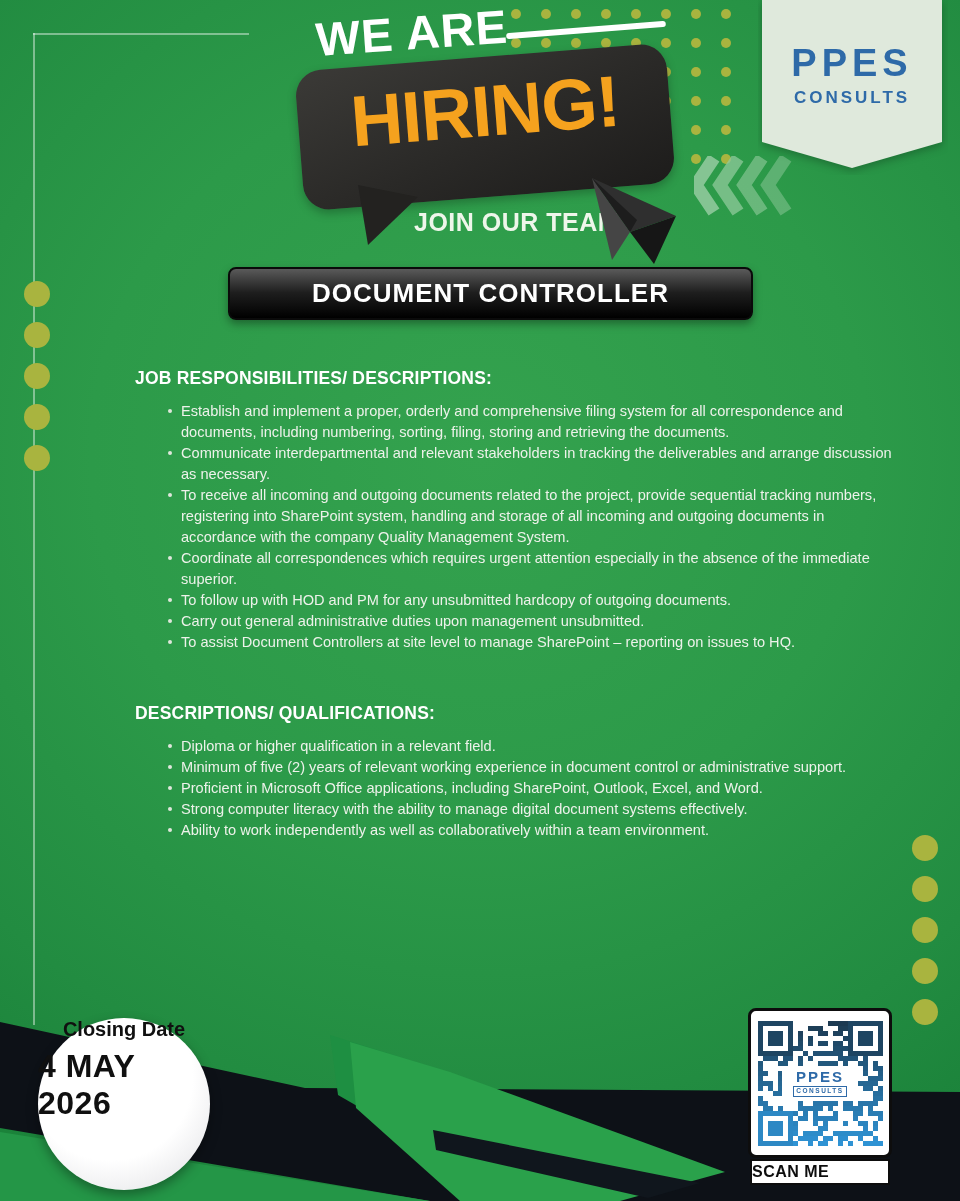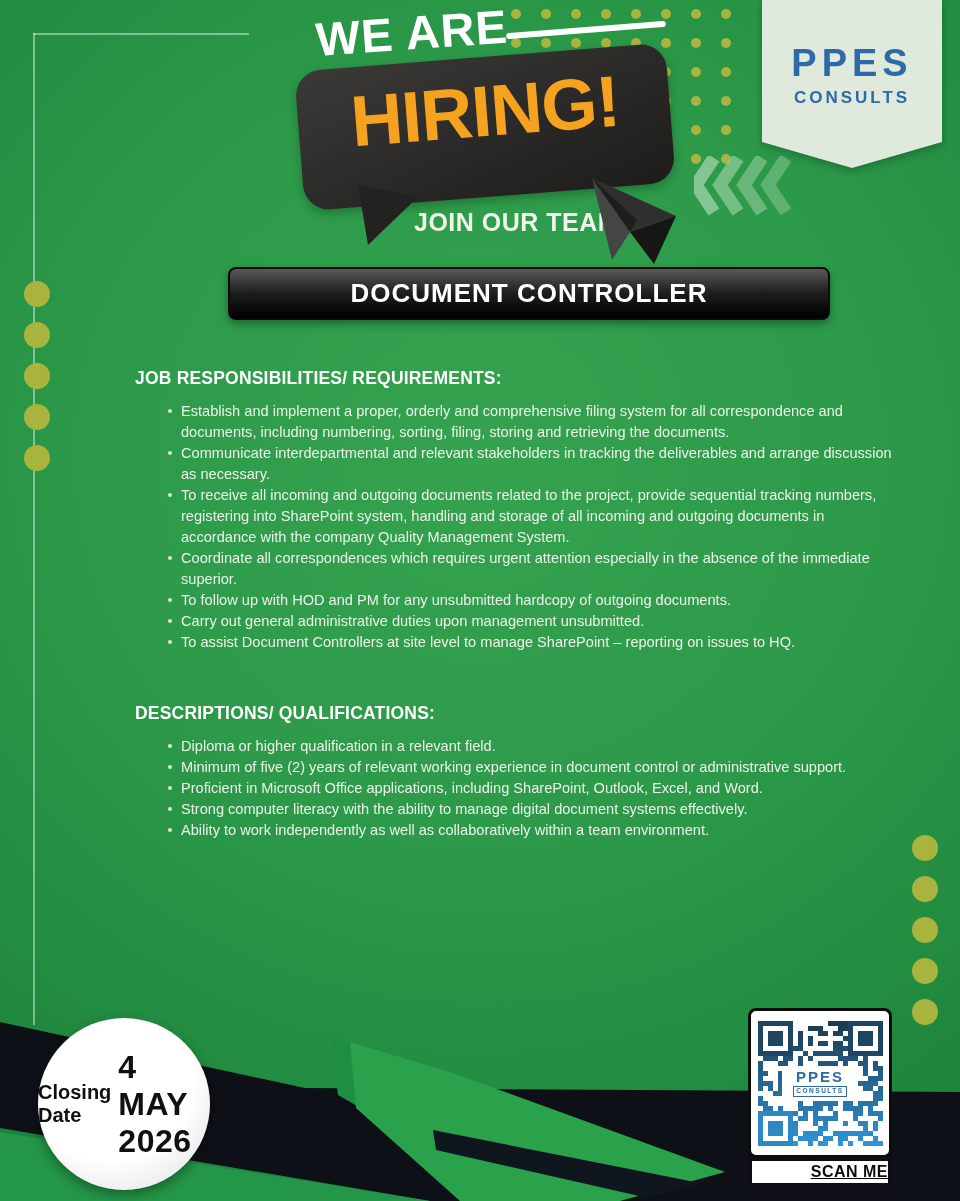--- a/index.html
+++ b/index.html
@@ -29,21 +29,21 @@
     transform:rotate(-4.5deg);box-shadow:0 4px 10px rgba(0,0,0,.25);}
   .hiring{left:299px;top:70px;width:372px;text-align:center;
     font-size:72px;font-weight:bold;letter-spacing:-1px;color:#f5a21e;
     transform:rotate(-4.5deg);}
   .join-team{left:414px;top:208px;font-size:25px;font-weight:bold;color:#eef6ea;letter-spacing:.5px;}
   
   .brand-badge-text{left:762px;top:0;width:180px;text-align:center;color:#2e6aa8;}
   .brand-name{font-size:38px;font-weight:bold;letter-spacing:5px;margin-top:44px;line-height:1;}
   .brand-sub{font-size:17px;font-weight:bold;letter-spacing:3px;margin-top:6px;}
   
-  .title-bar{left:228px;top:267px;width:602px;height:53px;border-radius:8px;
+  .title-bar{left:228px;top:267px;width:525px;height:53px;border-radius:8px;
     background:linear-gradient(180deg,#5a5a5a 0%,#1e1e1e 48%,#000 100%);
     border:2px solid #0a0a0a;box-shadow:0 4px 8px rgba(0,0,0,.35);
     display:flex;align-items:center;justify-content:center;box-sizing:border-box;}
   .title-bar span{color:#fff;font-size:26px;font-weight:bold;letter-spacing:1px;}
   
   .section-heading{color:#fff;font-size:17.5px;font-weight:bold;letter-spacing:.2px;}
   .bullets{margin:0;padding:0 0 0 32px;list-style:none;width:714px;
     color:#edf2ea;font-size:14.6px;line-height:21px;}
   .bullets li{position:relative;}
   .bullets li::before{content:'';position:absolute;left:-13px;top:7.5px;width:4px;height:4px;
@@ -51,33 +51,33 @@
   #sec1-head{left:135px;top:368px;}
   #sec1-list{left:149px;top:401px;}
   #sec2-head{left:135px;top:703px;}
   #sec2-list{left:149px;top:736px;}
   
   #bottom-shapes{left:0;top:1000px;}
   
   .closing-circle{left:38px;top:1018px;width:172px;height:172px;border-radius:50%;
     background:radial-gradient(circle at 42% 35%, #ffffff 55%, #ececee 80%, #e0e0e3 100%);
     box-shadow:0 5px 12px rgba(0,0,0,.35);
-    display:flex;flex-direction:row;align-items:center;justify-content:flex-start;gap:7px;}
+    display:flex;flex-direction:column;align-items:center;justify-content:flex-start;gap:7px;}
   .closing-label{font-size:20px;font-weight:bold;color:#101010;}
   .closing-date{font-size:32px;font-weight:bold;color:#101010;letter-spacing:.5px;}
   
   .qr-panel{left:748px;top:1008px;width:144px;height:150px;background:#fff;border:3px solid #0d0d0d;
     border-radius:8px;box-sizing:border-box;display:flex;align-items:center;justify-content:center;}
   .qr-logo{left:782px;top:1066px;width:76px;height:34px;background:#fff;
     display:flex;flex-direction:column;align-items:center;justify-content:center;}
   .qr-logo .qr-brand{font-size:15px;font-weight:bold;color:#2e6aa8;letter-spacing:2px;line-height:1;}
   .qr-logo .qr-brand-sub{font-size:6.5px;font-weight:bold;color:#2e6aa8;letter-spacing:1.5px;
     border:1px solid #2e6aa8;padding:1px 2px;margin-top:2px;line-height:1;}
   .scan-box{left:750px;top:1159px;width:140px;height:26px;background:#fff;border:2px solid #0d0d0d;
-    box-sizing:border-box;display:flex;align-items:center;justify-content:flex-end;text-decoration:underline;}
+    box-sizing:border-box;display:flex;align-items:center;justify-content:flex-start;}
   .scan-box span{font-size:16px;font-weight:bold;color:#0d0d0d;letter-spacing:.5px;}
 </style>
 </head>
 <body>
 
 <div class="poster">
 
   <div class="abs frame-line-h"></div>
   <div class="abs frame-line-v"></div>
 
@@ -164,21 +164,21 @@
       <div class="sdot"></div>
       <div class="sdot"></div>
       <div class="sdot"></div>
       <div class="sdot"></div>
     </div>
 
   <div class="abs title-bar">
     <span>DOCUMENT CONTROLLER</span>
   </div>
 
-  <div class="abs section-heading" id="sec1-head">JOB RESPONSIBILITIES/ REQUIREMENTS:</div>
+  <div class="abs section-heading" id="sec1-head">JOB RESPONSIBILITIES/ DESCRIPTIONS:</div>
   <ul class="abs bullets" id="sec1-list">
       <li>Establish and implement a proper, orderly and comprehensive filing system for all correspondence and documents, including numbering, sorting, filing, storing and retrieving the documents.</li>
       <li>Communicate interdepartmental and relevant stakeholders in tracking the deliverables and arrange discussion as necessary.</li>
       <li>To receive all incoming and outgoing documents related to the project, provide sequential tracking numbers, registering into SharePoint system, handling and storage of all incoming and outgoing documents in accordance with the company Quality Management System.</li>
       <li>Coordinate all correspondences which requires urgent attention especially in the absence of the immediate superior.</li>
       <li>To follow up with HOD and PM for any unsubmitted hardcopy of outgoing documents.</li>
       <li>Carry out general administrative duties upon management unsubmitted.</li>
       <li>To assist Document Controllers at site level to manage SharePoint – reporting on issues to HQ.</li>
     </ul>
 

